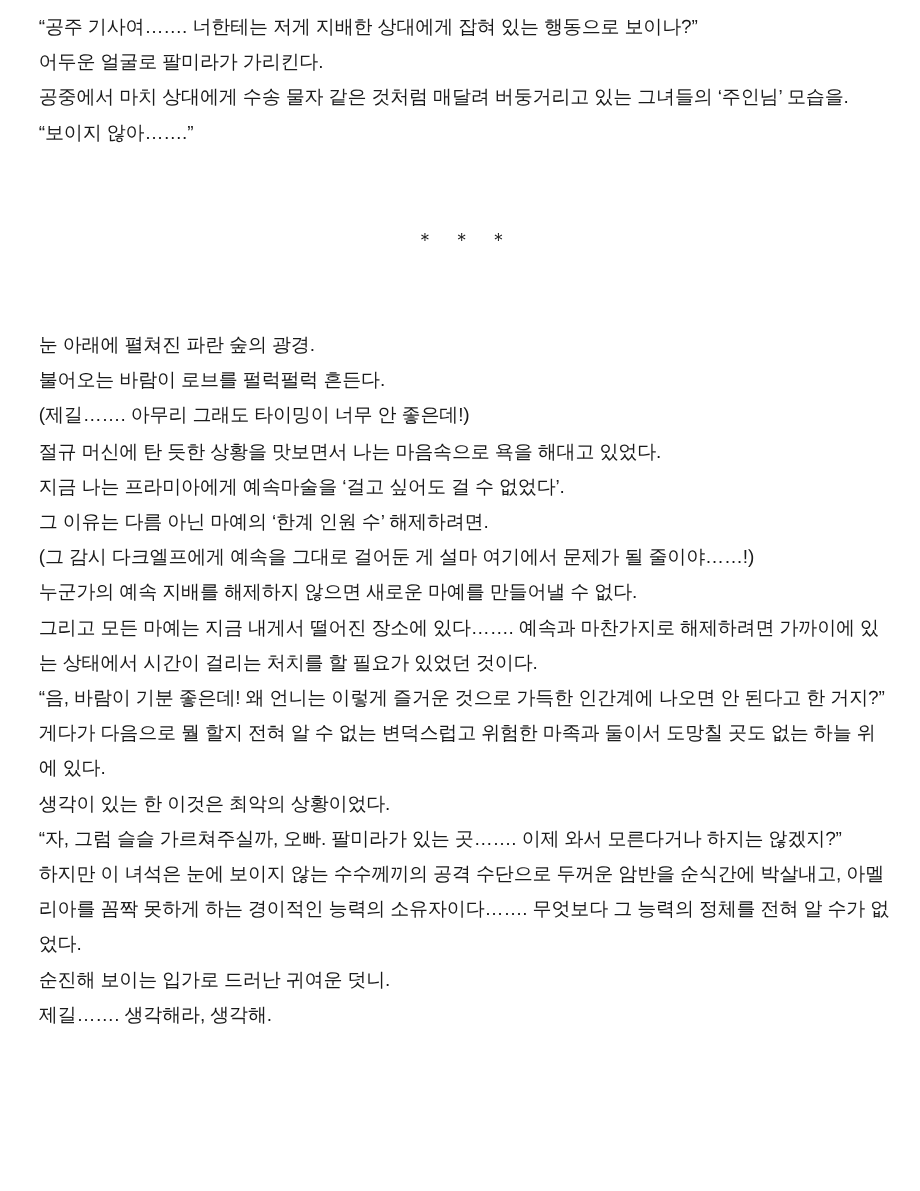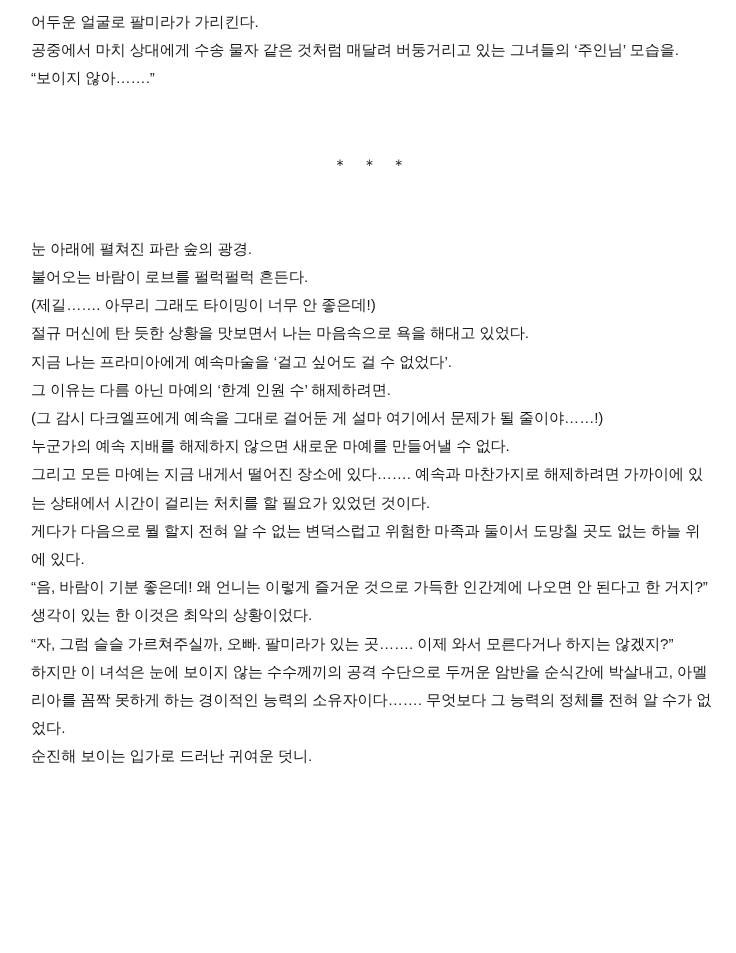--- a/index.html
+++ b/index.html
@@ -49,20 +49,21 @@
   .spacer-mid {
     height: 56px;
   }
 </style>
 </head>
 <body>
 
 <div class="page">
 
   <div class="block">
+    <p class="para indent">“공주 기사여……. 너한테는 저게 지배한 상대에게 잡혀 있는 행동으로 보이나?”</p>
     <p class="para indent">어두운 얼굴로 팔미라가 가리킨다.</p>
     <p class="para indent">공중에서 마치 상대에게 수송 물자 같은 것처럼 매달려 버둥거리고 있는 그녀들의 ‘주인님’ 모습을.</p>
     <p class="para indent">“보이지 않아…….”</p>
   </div>
 
   <div class="spacer-large"></div>
 
   <div class="divider">＊ ＊ ＊</div>
 
   <div class="spacer-mid"></div>
@@ -70,21 +71,22 @@
   <div class="block">
     <p class="para indent">눈 아래에 펼쳐진 파란 숲의 광경.</p>
     <p class="para indent">불어오는 바람이 로브를 펄럭펄럭 흔든다.</p>
     <p class="para indent">(제길……. 아무리 그래도 타이밍이 너무 안 좋은데!)</p>
     <p class="para indent">절규 머신에 탄 듯한 상황을 맛보면서 나는 마음속으로 욕을 해대고 있었다.</p>
     <p class="para indent">지금 나는 프라미아에게 예속마술을 ‘걸고 싶어도 걸 수 없었다’.</p>
     <p class="para indent">그 이유는 다름 아닌 마예의 ‘한계 인원 수’ 해제하려면.</p>
     <p class="para indent">(그 감시 다크엘프에게 예속을 그대로 걸어둔 게 설마 여기에서 문제가 될 줄이야……!)</p>
     <p class="para indent">누군가의 예속 지배를 해제하지 않으면 새로운 마예를 만들어낼 수 없다.</p>
     <p class="para indent">그리고 모든 마예는 지금 내게서 떨어진 장소에 있다……. 예속과 마찬가지로 해제하려면 가까이에 있는 상태에서 시간이 걸리는 처치를 할 필요가 있었던 것이다.</p>
+    <p class="para indent">“음, 바람이 기분 좋은데! 왜 언니는 이렇게 즐거운 것으로 가득한 인간계에 나오면 안 된다고 한 거지?”</p>
     <p class="para indent">게다가 다음으로 뭘 할지 전혀 알 수 없는 변덕스럽고 위험한 마족과 둘이서 도망칠 곳도 없는 하늘 위에 있다.</p>
-    <p class="para indent">“음, 바람이 기분 좋은데! 왜 언니는 이렇게 즐거운 것으로 가득한 인간계에 나오면 안 된다고 한 거지?”</p>
     <p class="para indent">생각이 있는 한 이것은 최악의 상황이었다.</p>
     <p class="para indent">“자, 그럼 슬슬 가르쳐주실까, 오빠. 팔미라가 있는 곳……. 이제 와서 모른다거나 하지는 않겠지?”</p>
     <p class="para indent">하지만 이 녀석은 눈에 보이지 않는 수수께끼의 공격 수단으로 두꺼운 암반을 순식간에 박살내고, 아멜리아를 꼼짝 못하게 하는 경이적인 능력의 소유자이다……. 무엇보다 그 능력의 정체를 전혀 알 수가 없었다.</p>
     <p class="para indent">순진해 보이는 입가로 드러난 귀여운 덧니.</p>
+    <p class="para indent">제길……. 생각해라, 생각해.</p>
   </div>
 
 </div>
 
 </body></html>

